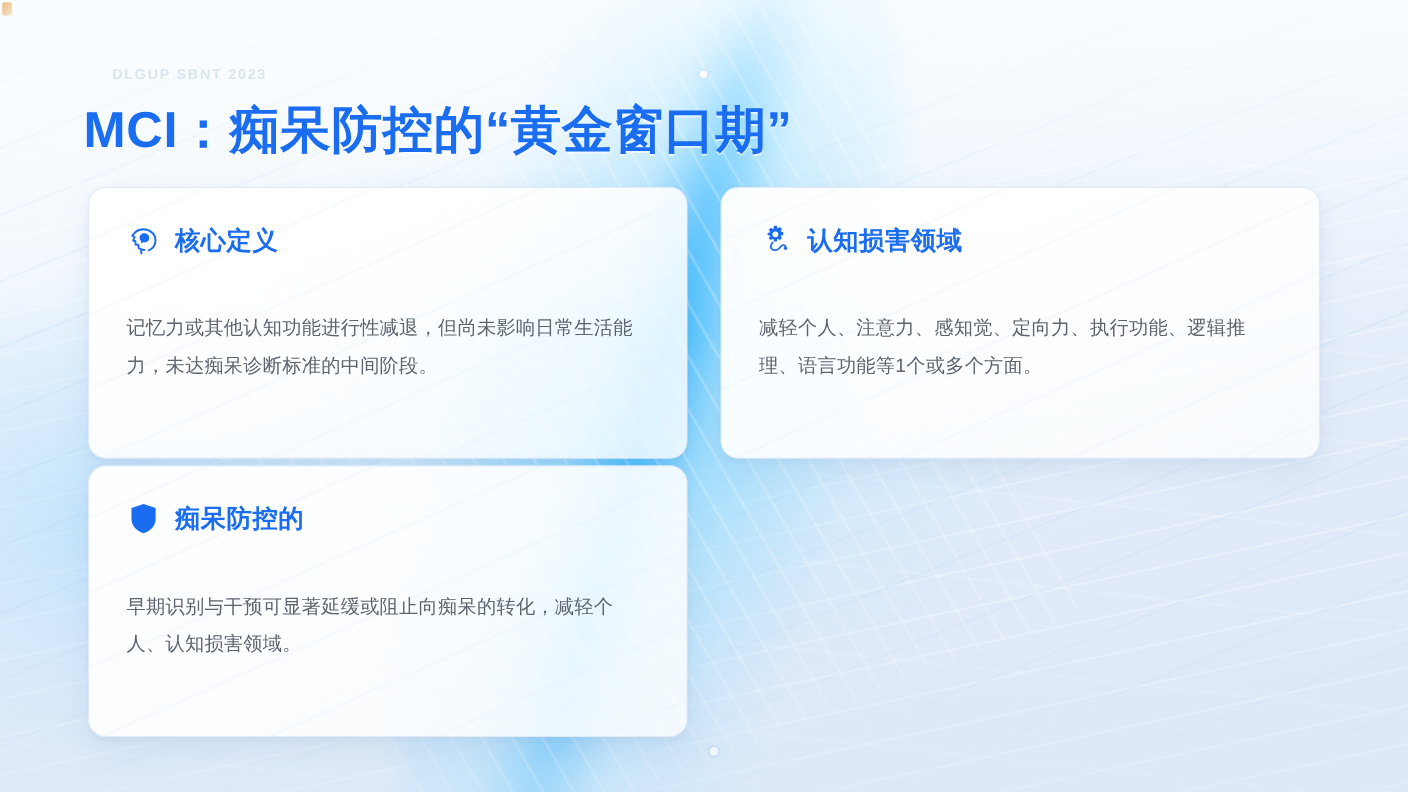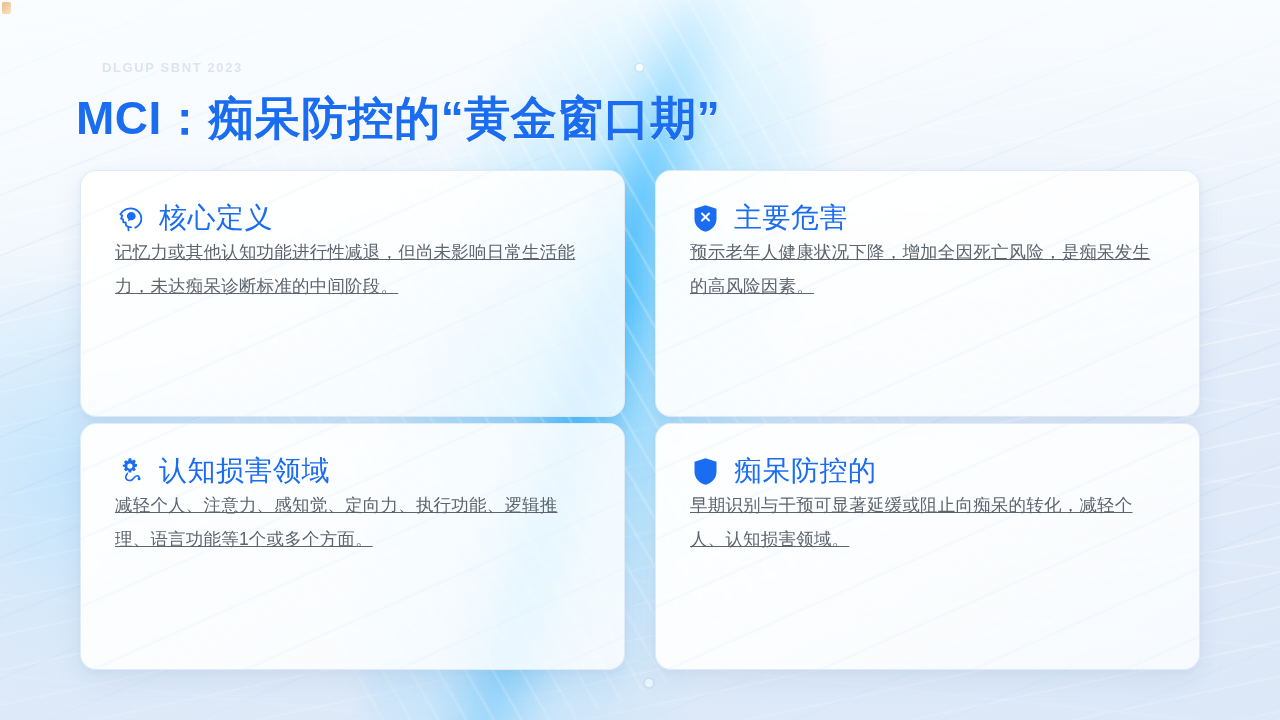--- a/index.html
+++ b/index.html
@@ -203,32 +203,32 @@
     display:flex; align-items:center; gap:14px;
     height:34px;
   }
   .card-icon {
     width:30px; height:30px;
     display:flex; align-items:center; justify-content:center;
     flex:0 0 auto;
   }
   .card-icon svg { display:block; }
   .card-title {
-    font-size:28px; font-weight:400;
+    font-size:23px; font-weight:700;
     color:#1a6cf0; letter-spacing:.5px;
     white-space:nowrap;
   }
   .card-body {
     position:relative; z-index:2;
+    margin-top:46px;
     font-size:17.5px;
     line-height:1.95;
     color:#5d646e;
     letter-spacing:.2px;
     max-width:478px;
-    text-decoration:underline;
   }
 </style>
 </head>
 <body>
 
 <div id="slide">
 
   <div class="silk s1"></div>
   <div class="silk s2"></div>
   <div class="silk s3"></div>
@@ -260,36 +260,20 @@
             <path d="M17.4 9.6c-2.6 0-4.7 1.9-4.7 4.3 0 1.3.6 2.5 1.6 3.3l-.4 2.4
                      2.2-1.2c.4.1.9.1 1.3.1 2.6 0 4.7-1.9 4.7-4.3
                      0-2.5-2.1-4.6-4.7-4.6z" fill="#1a6cf0"></path>
           </svg>
         </span>
         <span class="card-title">核心定义</span>
       </div>
       <p class="card-body">记忆力或其他认知功能进行性减退，但尚未影响日常生活能力，未达痴呆诊断标准的中间阶段。</p>
     </div>
 
-    <div class="card">
-      <div class="card-head">
-        <span class="card-icon">
-          <svg width="27" height="29" viewBox="0 0 28 30">
-            <path d="M14 1.2 25.4 5v10.2c0 6.6-4.6 11.6-11.4 13.6
-                     C7.2 26.8 2.6 21.8 2.6 15.2V5L14 1.2z" fill="#1a6cf0"></path>
-            <g stroke="#ffffff" stroke-width="2.1" stroke-linecap="round">
-              <line x1="10.4" y1="9.8" x2="17.6" y2="17"></line>
-              <line x1="17.6" y1="9.8" x2="10.4" y2="17"></line>
-            </g>
-          </svg>
-        </span>
-        <span class="card-title">主要危害</span>
-      </div>
-      <p class="card-body">预示老年人健康状况下降，增加全因死亡风险，是痴呆发生的高风险因素。</p>
-    </div>
 
     <div class="card">
       <div class="card-head">
         <span class="card-icon">
           <svg width="30" height="30" viewBox="0 0 32 32">
             <path d="M14.6 2.4h2.6l.7 2.6 2.4-1.3 1.9 1.9-1.3 2.4 2.6.7v2.6
                      l-2.6.7 1.3 2.4-1.9 1.9-2.4-1.3-.7 2.6h-2.6l-.7-2.6-2.4 1.3
                      -1.9-1.9 1.3-2.4-2.6-.7V9.4l2.6-.7-1.3-2.4 1.9-1.9 2.4 1.3z" fill="#1a6cf0"></path>
             <circle cx="15.9" cy="10.7" r="2.8" fill="#ffffff"></circle>
             <path d="M13.2 18.6c-1.6 2.1-2.3 4.4-1.1 6 1.3 1.8 4.4 1.9 6.2.7

